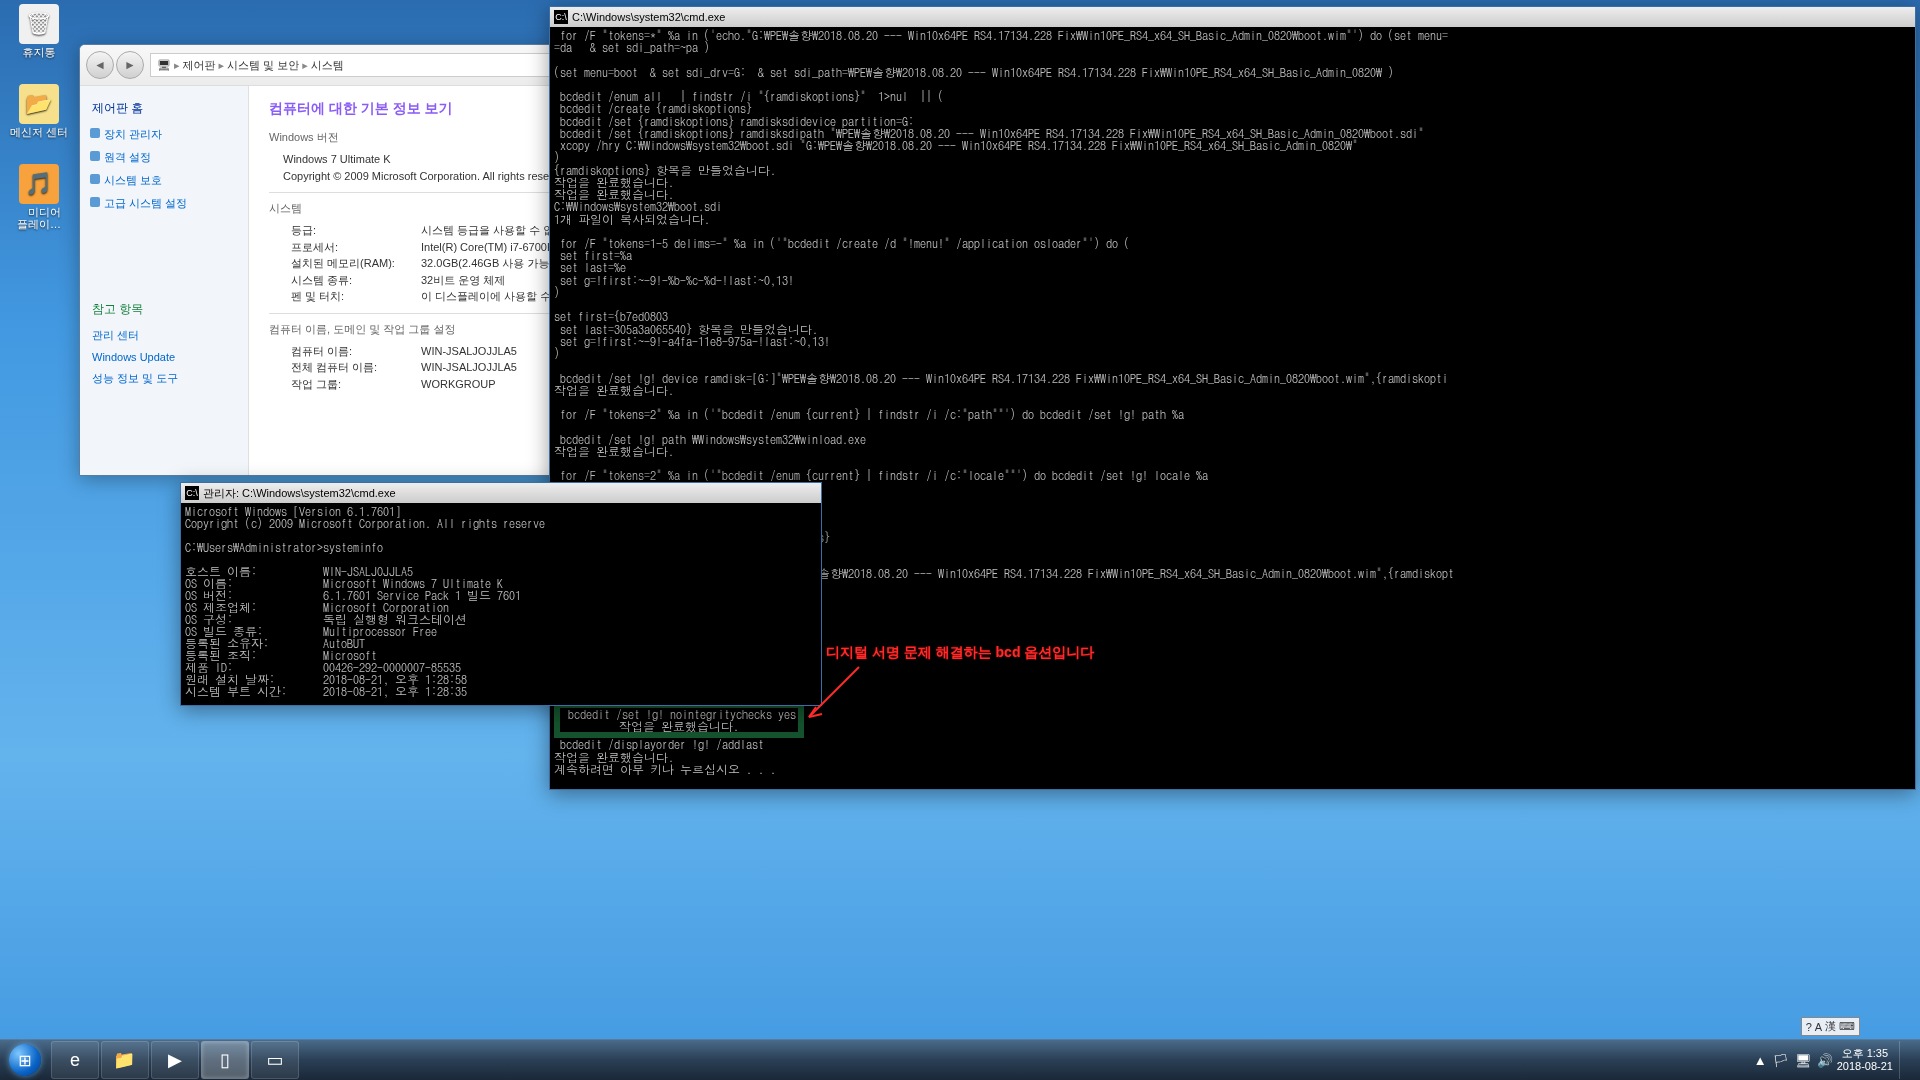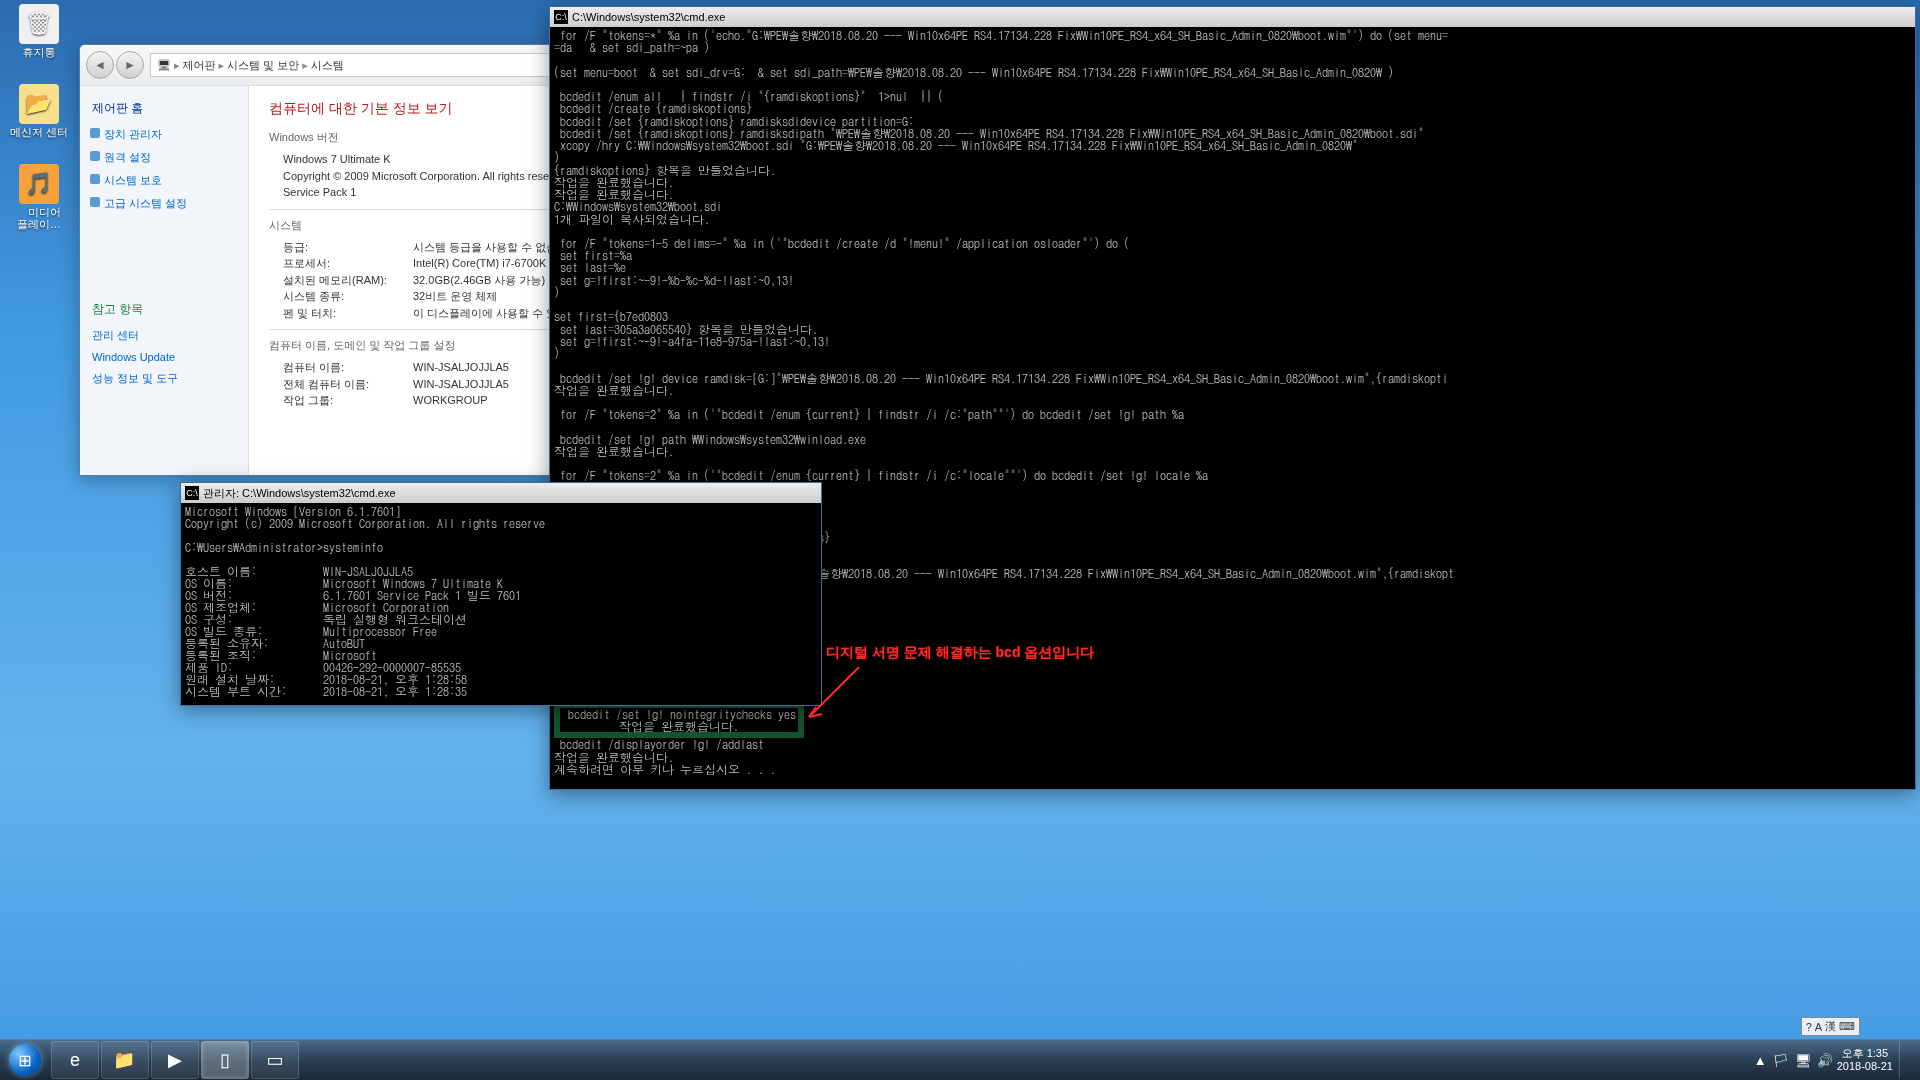--- a/index.html
+++ b/index.html
@@ -18,21 +18,21 @@
   .search{width:60px;height:22px;border:1px solid #ccc;background:#fff;margin-left:4px;font-size:11px;color:#888;padding:0 4px;}
   .win-sys-body{display:flex;height:calc(100% - 40px);justify-content:center;}
   .sidebar{width:160px;background:#f2f6fb;border-right:1px solid #e0e0e0;padding:8px 4px;}
   .sb-title{color:#003399;font-size:12px;padding:6px 8px;}
   .sb-link{color:#0066cc;padding:4px 8px 4px 20px;position:relative;cursor:pointer;font-size:11px;}
   .sb-link::before{content:"";width:10px;height:10px;background:#5b9bd5;border-radius:2px;position:absolute;left:6px;top:5px;}
   .sb-plain{color:#0066cc;padding:4px 8px;cursor:pointer;font-size:11px;}
   .sb-plain.noshield::before{display:none;}
   .seealso{margin-top:80px;}
   .content{flex:1;padding:14px 20px;overflow:hidden;color:#333;}
-  .content h1{color:#b91c1c;font-size:14px;font-weight:normal;margin:0 0 12px 0;}
+  .content h1{color:#8b5cf6;font-size:14px;font-weight:bold;margin:0 0 12px 0;}
   .section-label{color:#666;margin:4px 0 6px 0;font-size:11px;}
   .indent{margin-left:14px;font-size:11px;line-height:1.5;}
   .divider{border-top:1px solid #ddd;margin:8px 0;}
   
   .cmd-win{position:absolute;background:#000;border:1px solid #3a6ea5;box-shadow:0 4px 20px rgba(0,0,0,.4);}
   .cmd-title{background:linear-gradient(to bottom,#eee,#ccc);color:#000;font-size:11px;height:20px;display:flex;align-items:center;padding:0 4px;}
   .cmd-title-icon{width:14px;height:14px;background:#000;margin-right:4px;display:inline-flex;align-items:center;justify-content:center;color:#fff;font-size:9px;}
   .cmd-body{font-family:"Consolas","Lucida Console","DotumChe",monospace;font-size:12px;color:#c0c0c0;padding:2px 4px;white-space:pre;line-height:1.0;overflow:hidden;}
   .cmd1{left:180px;top:482px;width:640px;height:222px;}
   .cmd2{left:549px;top:6px;width:1365px;height:782px;}
@@ -47,21 +47,21 @@
   .start-orb{width:32px;height:32px;border-radius:50%;background:radial-gradient(circle at 30% 30%,#7ec8ff,#0a64c8 60%,#053a78);box-shadow:0 0 6px rgba(120,200,255,.6);display:flex;align-items:center;justify-content:center;}
   .start-flag{font-size:16px;color:#fff;}
   .tb-btn{width:46px;height:36px;margin:2px 1px;background:rgba(255,255,255,.08);border:1px solid rgba(255,255,255,.15);border-radius:3px;display:flex;align-items:center;justify-content:center;font-size:18px;color:#fff;cursor:pointer;}
   .tb-btn.active{background:rgba(255,255,255,.25);box-shadow:inset 0 0 4px rgba(255,255,255,.3);}
   .tray{margin-left:auto;display:flex;align-items:center;padding:0 6px;color:#fff;font-size:11px;}
   .tray-ico{margin:0 3px;cursor:pointer;font-size:13px;}
   .clock{text-align:center;line-height:1.2;margin-left:0;margin-right:6px;font-size:11px;}
   .show-desk{width:14px;height:38px;border-left:1px solid rgba(255,255,255,.2);cursor:pointer;}
   .ime-box{position:absolute;right:60px;bottom:44px;background:#e8eef6;border:1px solid #888;padding:1px 4px;font-size:11px;color:#333;display:flex;align-items:center;gap:3px;}
   .ime-box span{display:inline-flex;align-items:center;}
-  .sys-kv-row{display:flex;font-size:11px;line-height:1.5;margin-left:14px;}
+  .sys-kv-row{display:flex;font-size:11px;line-height:1.5;margin-left:22px;}
 </style>
 </head>
 <body>
 
 <div class="desktop-icons">
   <div class="dicon">
     <div class="dicon-img">🗑</div>
     <div>휴지통</div>
   </div>
   <div class="dicon">
@@ -106,21 +106,20 @@
         <div class="sb-plain noshield">관리 센터</div>
         <div class="sb-plain noshield">Windows Update</div>
         <div class="sb-plain noshield">성능 정보 및 도구</div>
       </div>
     </div>
     <div class="content">
       <h1>컴퓨터에 대한 기본 정보 보기</h1>
       <div class="section-label">Windows 버전</div>
       <div class="indent">Windows 7 Ultimate K</div>
       <div class="indent">Copyright © 2009 Microsoft Corporation. All rights reserved.</div>
-      <div class="indent">Service Pack 1</div>
       <div class="divider"></div>
       <div class="section-label">시스템</div>
       <div id="sys-rows">
           <div class="sys-kv-row">
             <div class="k" style="width: 130px;">등급:</div>
             <div class="v link">시스템 등급을 사용할 수 없습니다.</div>
           </div>
           <div class="sys-kv-row">
             <div class="k" style="width: 130px;">프로세서:</div>
             <div class="v">Intel(R) Core(TM) i7-6700K CPU @ 4.00…</div>

